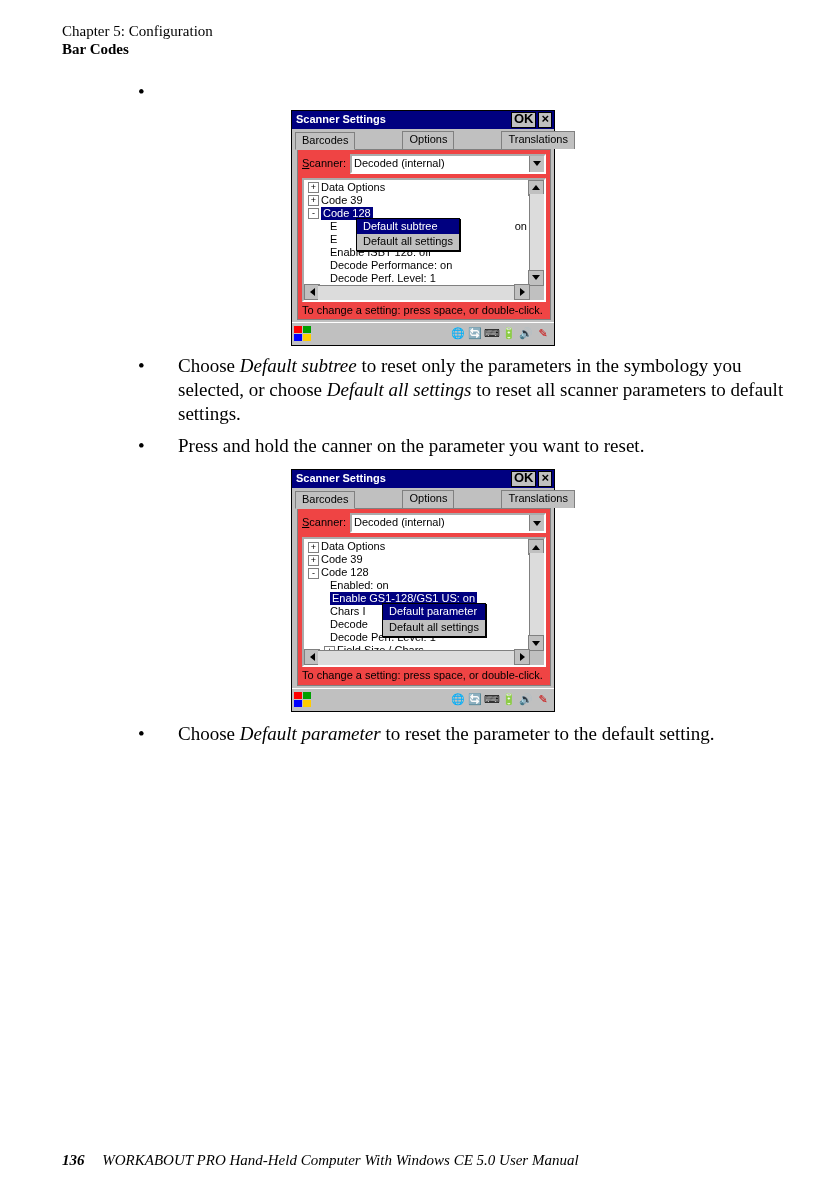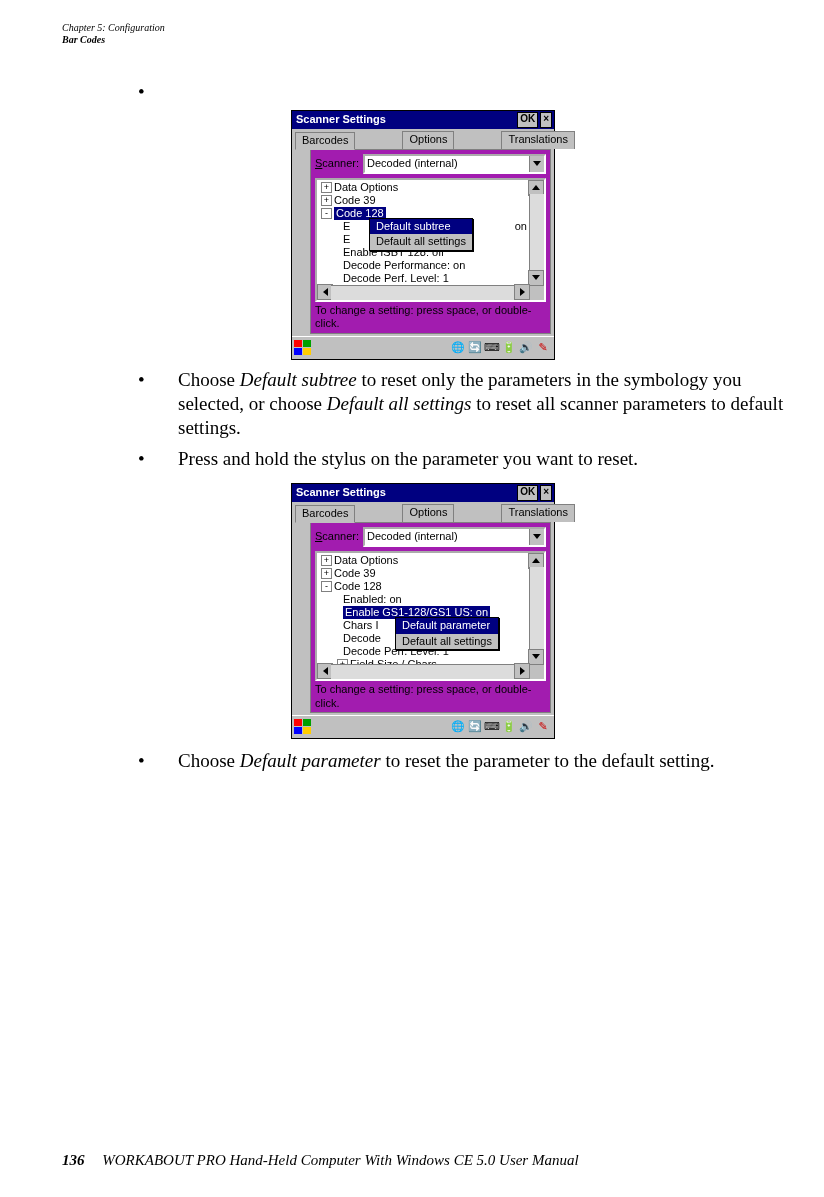--- a/index.html
+++ b/index.html
@@ -10,22 +10,21 @@
     height: 1197px;
     font-family: "Times New Roman", Times, serif;
     color: #000;
     position: relative;
     background: #fff;
   }
   .header {
     position: absolute;
     top: 22px;
     left: 62px;
-    font-style: italic;
-    font-size: 10px;
+    font-size: 15px;
     line-height: 1.2;
   }
   .header .line1 { }
   .header .line2 { font-weight: bold; }
   .content {
     position: absolute;
     top: 72px;
     left: 108px;
     width: 680px;
     font-size: 19px;
@@ -69,38 +68,38 @@
   }
   .titlebar .title { flex: 1; padding-left: 2px; }
   .titlebtn {
     background: #c0c0c0;
     color: #000;
     border: 1px solid #000;
     height: 14px;
     line-height: 12px;
     padding: 0 2px;
     margin-left: 2px;
-    font-size: 10px;
+    font-size: 13px;
     font-weight: bold;
   }
   .tabs { display: flex; margin: 2px 3px 0 3px; gap: 48px; }
   .tab {
     border: 1px solid #808080;
     border-bottom: none;
     background: #c0c0c0;
     padding: 1px 6px;
     font-size: 11px;
     margin-right: -1px;
     position: relative;
   }
   .tab.active { background: #c0c0c0; border-bottom: 1px solid #c0c0c0; top: 1px; z-index:2;}
   .panel {
     border: 1px solid #808080;
-    margin: 0 3px 2px 18px;
-    background: #a21caf;
+    margin: 0 3px 2px 5px;
+    background: #ef4444;
     padding: 4px 4px 2px 4px;
     position: relative;
   }
   .row { display: flex; align-items: center; margin-bottom: 4px; }
   .underlinefirst { text-decoration: underline; }
   .combo {
     flex: 1;
     display: flex;
     border: 2px inset #fff;
     background: #fff;
@@ -289,21 +288,21 @@
   <div class="bullet">
     <div class="dot">•</div>
     <div class="txt">
       <span>Choose </span><span class="italic">Default subtree</span><span> to reset only the parameters in the symbology you selected, or choose </span><span class="italic">Default all settings</span><span> to reset all scanner parameters to default settings.</span>
     </div>
   </div>
 
 
   <div class="bullet">
     <div class="dot">•</div>
-    <div class="txt">Press and hold the stylus on the parameter you want to reset.</div>
+    <div class="txt">Press and hold the canner on the parameter you want to reset.</div>
   </div>
 
   <div class="screenshot-holder" style="margin-top:12px;">
     <div class="dlg">
       <div class="titlebar">
         <span class="title">Scanner Settings</span>
         <span class="titlebtn">OK</span>
         <span class="titlebtn">×</span>
       </div>
       <div class="tabs">

